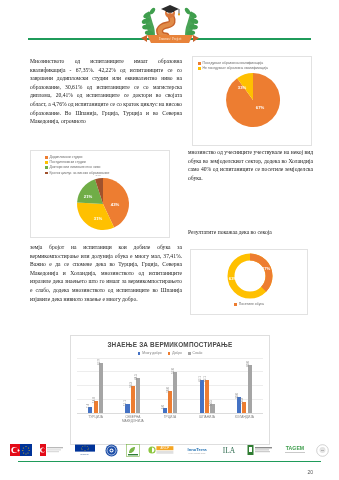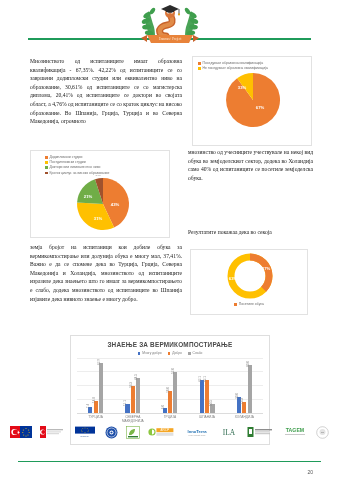--- a/index.html
+++ b/index.html
@@ -91,21 +91,21 @@
   .xlabels { display: flex; justify-content: space-around; margin: 1.5px 6px 0 6px; }
   .xlabel { font-size: 3.2px; color: #7d7d7d; text-align: center; width: 34px;
             font-family: "Liberation Sans", sans-serif; line-height: 4px; }
 
   
   .footer-rule {
     position: absolute; left: 18px; right: 18px; bottom: 18px;
     height: 1.4px; background: #1f9b5a;
   }
   .footer-logos {
-    position: absolute; left: 10px; right: 10px; bottom: 39px;
+    position: absolute; left: 10px; right: 10px; bottom: 21px;
     height: 18px; display: flex; align-items: center; justify-content: space-between;
   }
   .flogo { height: 13px; display: flex; align-items: center; justify-content: center; }
   .page-num {
     position: absolute; right: 26px; bottom: 5px;
     font-size: 5px; color: #555; font-family: "Liberation Sans", sans-serif;
   }
 </style>
 </head>
 <body>

